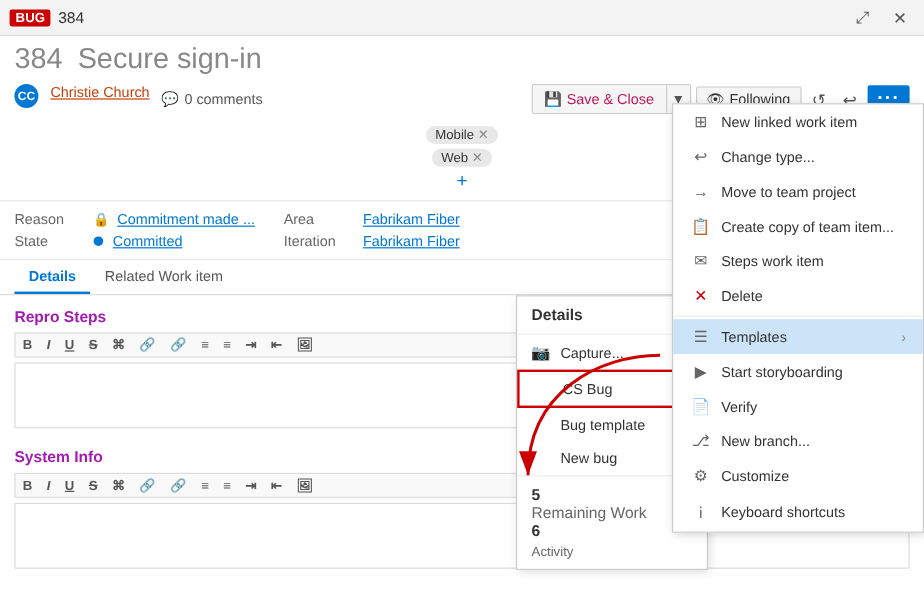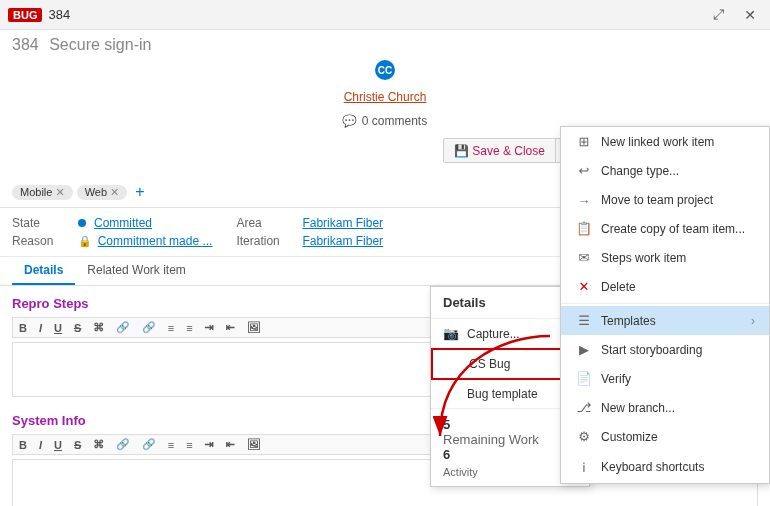--- a/index.html
+++ b/index.html
@@ -18,49 +18,47 @@
     .bug-badge { background: #cc0000; color: #fff; font-size: 11px; padding: 1px 5px; border-radius: 2px; font-weight: bold; }
     .title-bar-right { display: flex; gap: 8px; }
     .win-btn { background: none; border: none; font-size: 14px; cursor: pointer; color: #555; padding: 2px 6px; }
 
     
     .header {
       padding: 6px 12px 0 12px;
       border-bottom: 1px solid #e0e0e0;
     }
     .work-item-title {
-      font-size: 16px;
+      font-size: 24px;
       font-weight: 600;
       color: #1a1a1a;
       margin-bottom: 6px;
     }
     .work-item-title span { color: #888; font-weight: 400; margin-right: 6px; }
     .header-row {
       display: flex;
-      align-items: center;
       gap: 10px;
-      margin-bottom: 16px;
-      flex-direction: column;
+      margin-bottom: 6px;
     }
     .avatar { width: 20px; height: 20px; border-radius: 50%; background: #0078d4; display: flex; align-items: center; justify-content: center; color: #fff; font-size: 10px; font-weight: bold; }
     .author-name { font-size: 12px; color: #c2410c; text-decoration: underline; cursor: pointer; }
     .comments-btn { display: flex; align-items: center; gap: 4px; font-size: 12px; color: #555; border: none; background: none; cursor: pointer; }
     .header-actions { margin-left: auto; display: flex; align-items: center; gap: 4px; }
     .save-close-btn {
       display: flex; align-items: center; gap: 0;
       border: 1px solid #ccc; border-radius: 2px; overflow: hidden;
     }
     .save-main { background: #f5f5f5; border: none; padding: 4px 10px; font-size: 12px; cursor: pointer; color: #be185d; }
     .save-dropdown { background: #f5f5f5; border: none; border-left: 1px solid #ccc; padding: 4px 6px; cursor: pointer; color: #555; }
     .following-btn { display: flex; align-items: center; gap: 4px; border: 1px solid #ccc; border-radius: 2px; padding: 3px 8px; background: #f5f5f5; cursor: pointer; font-size: 12px; color: #333; }
     .icon-btn { background: none; border: none; cursor: pointer; color: #555; font-size: 14px; padding: 3px 5px; }
     .more-btn { background: #0078d4; color: #fff; border: none; border-radius: 2px; padding: 3px 8px; cursor: pointer; font-size: 16px; font-weight: bold; letter-spacing: 1px; }
 
     
-    .tags-row { display: flex; align-items: center; gap: 4px; padding: 4px 0 6px 0; }
+    .tags-row { display: flex; align-items: center; gap: 4px; padding: 4px 0 6px 0; flex-direction: column; }
     .tag { display: flex; align-items: center; gap: 3px; background: #e8e8e8; border-radius: 10px; padding: 1px 8px; font-size: 11px; color: #333; }
     .tag-close { cursor: pointer; color: #888; font-size: 11px; }
     .add-tag { background: none; border: none; color: #0078d4; font-size: 16px; cursor: pointer; padding: 0 4px; }
 
     
     .fields-area {
       display: flex; gap: 0;
       padding: 8px 12px;
       border-bottom: 1px solid #e8e8e8;
       background: #fff;
@@ -221,28 +219,28 @@
       <span>Web</span>
       <span class="tag-close">✕</span>
     </div>
     <button class="add-tag">+</button>
   </div>
 </div>
 
 <div class="fields-area">
   <div class="field-group">
     <div class="field-row">
+      <span class="field-label">Reason</span>
+      <span style="color:#888;font-size:11px;">🔒</span>
+      <span class="field-value">Commitment made ...</span>
+    </div>
+    <div class="field-row">
       <span class="field-label">State</span>
       <span class="state-dot"></span>
       <span class="field-value">Committed</span>
-    </div>
-    <div class="field-row">
-      <span class="field-label">Reason</span>
-      <span style="color:#888;font-size:11px;">🔒</span>
-      <span class="field-value">Commitment made ...</span>
     </div>
   </div>
   <div class="field-group">
     <div class="field-row">
       <span class="field-label">Area</span>
       <span class="field-value">Fabrikam Fiber</span>
     </div>
     <div class="field-row">
       <span class="field-label">Iteration</span>
       <span class="field-value">Fabrikam Fiber</span>
@@ -302,20 +300,24 @@
       <span>Capture...</span>
     </div>
     <div class="details-menu-item red-box" style="border: 2px solid #cc0000;">
       <span class="item-icon"></span>
       <span>CS Bug</span>
     </div>
     <div class="details-menu-item">
       <span class="item-icon"></span>
       <span>Bug template</span>
     </div>
+    <div class="details-menu-item">
+      <span class="item-icon"></span>
+      <span>New bug</span>
+    </div>
     <div class="remaining-work-section">
       <div class="rw-value">5</div>
       <div class="rw-label">Remaining Work</div>
       <div class="rw-value">6</div>
       <div class="rw-sublabel">Activity</div>
     </div>
   </div>
 
   <div class="context-menu">
     <div class="ctx-item">

